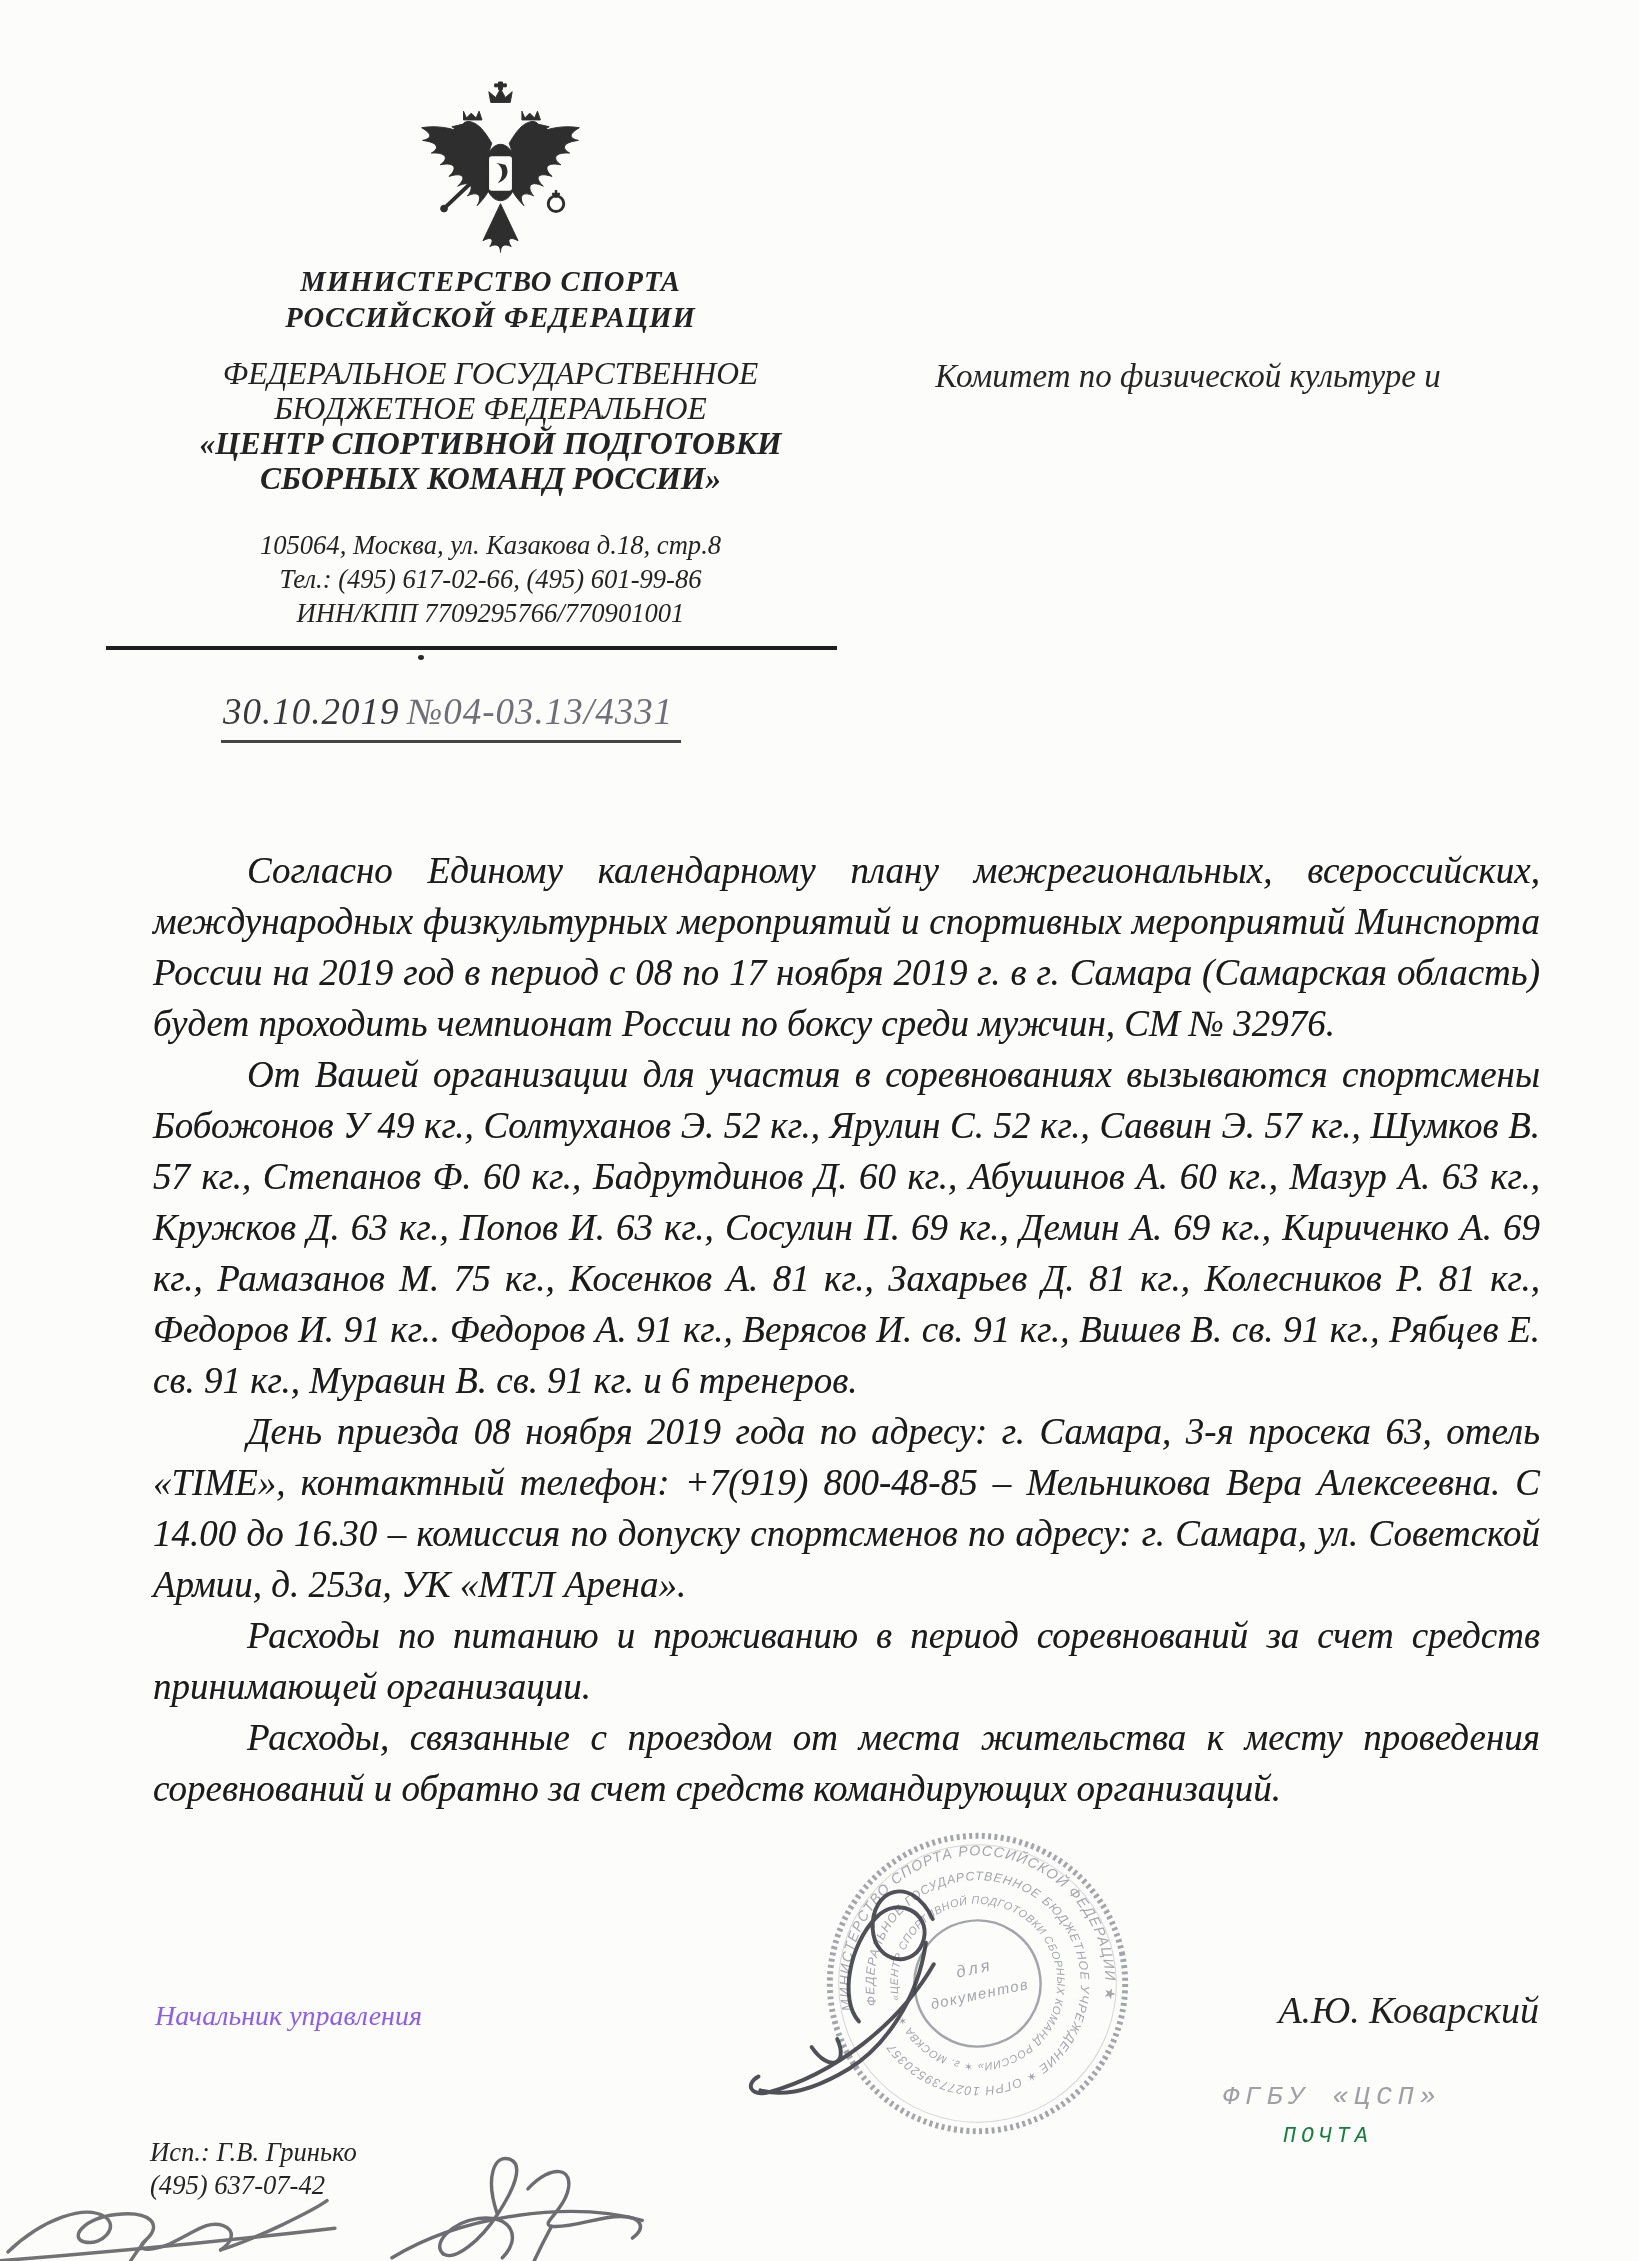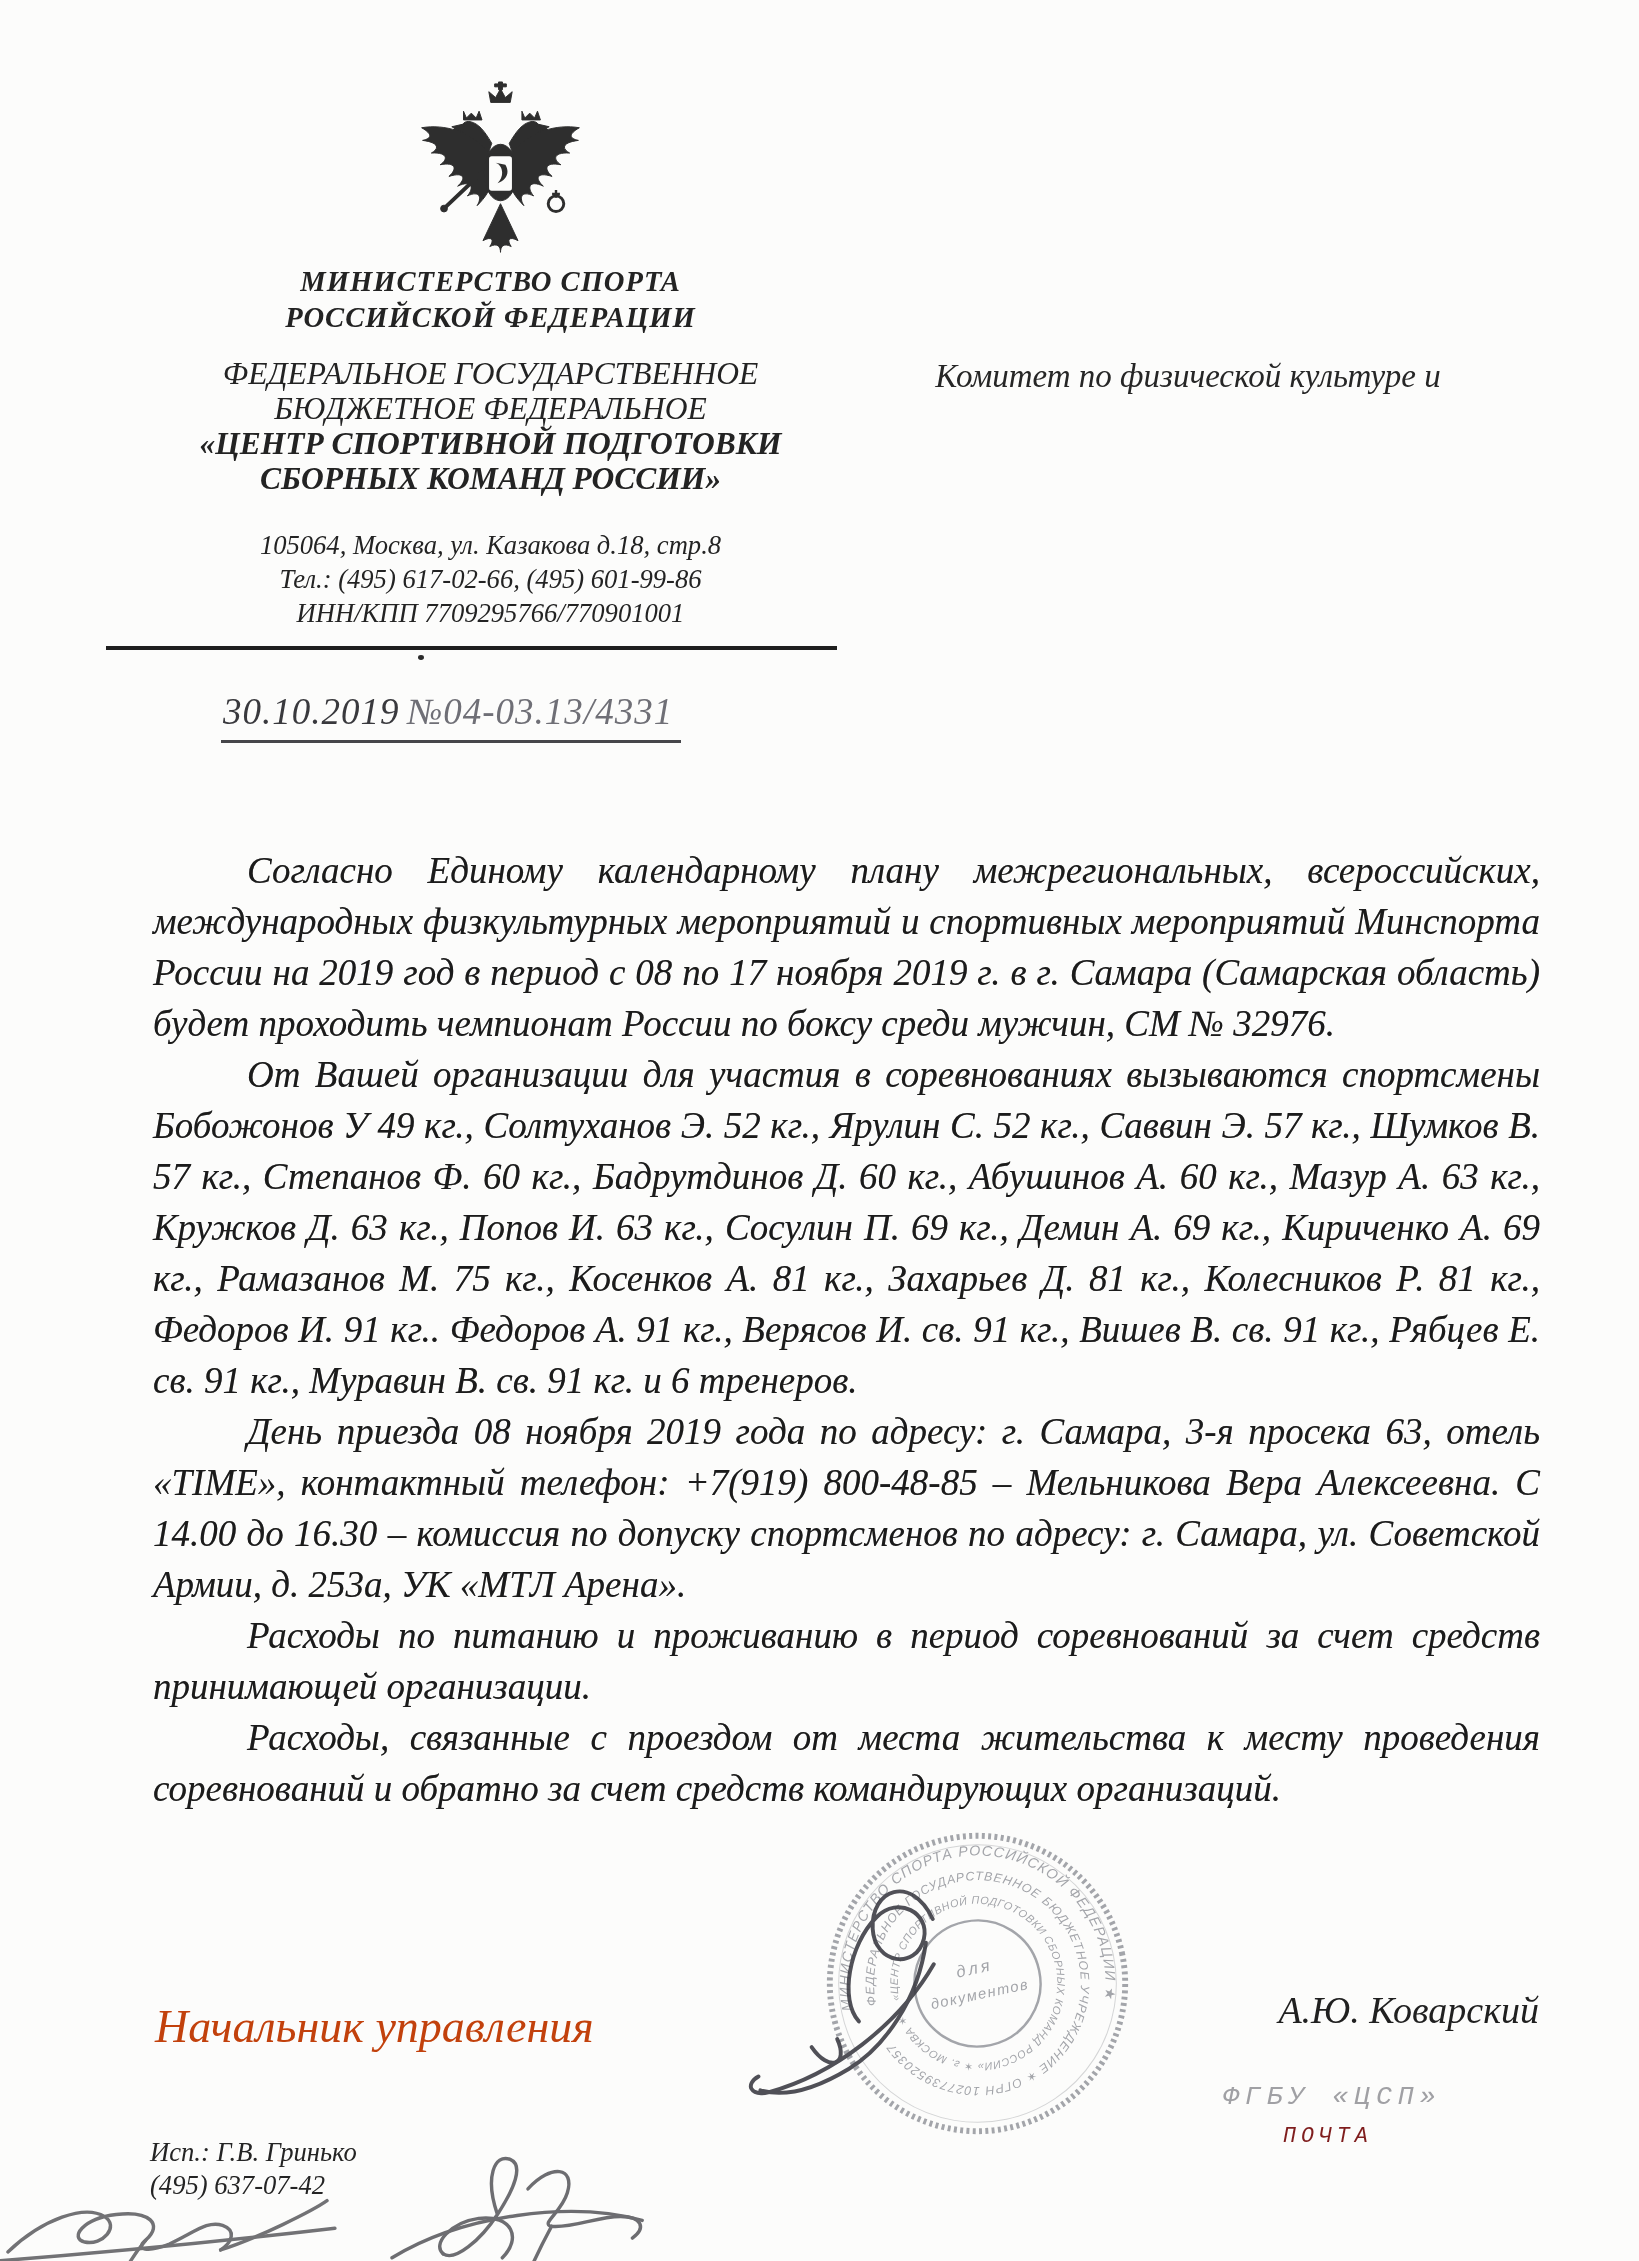--- a/index.html
+++ b/index.html
@@ -22,25 +22,25 @@
   .sep-line { left:106px; top:646px; width:731px; height:3.9px; background:#1f1f1f; }
   .scan-dot { left:418px; top:655px; width:5.9px; height:4.9px; background:#2a2a2a; border-radius:50%; }
   
   .ref { left:221px; top:690px; font-size:37px; letter-spacing:1px; padding:0 7.9px 6.9px 2px; border-bottom:3px solid #46464a; white-space:nowrap; }
   .ref .date { color:#39393d; }
   .ref .num { color:#6f6f76; margin-left:7.9px; }
   
   .body-text { left:153px; top:845px; width:1387px; font-size:37px; line-height:51px; text-align:justify; color:#1b1b1b; text-shadow:0 0 0.4px rgba(20,20,20,0.45); }
   .body-text p { margin:0; text-indent:94px; }
   
-  .sign-pos { left:155px; top:2000px; font-size:46px; color:#c2410c; }
+  .sign-pos { left:155px; top:2000px; font-size:28px; color:#8b5cf6; }
   .sign-name { right:100px; top:1988px; font-size:38px; color:#202020; }
   .stamp-svg { left:818px; top:1824px; width:319px; height:319px; }
   .postal1 { left:1223px; top:2082px; font-family:"Liberation Mono",monospace; font-size:26.6px; letter-spacing:5.9px; color:#a0a0a4; }
-  .postal2 { left:1283px; top:2124px; font-family:"Liberation Mono",monospace; font-size:21.7px; letter-spacing:4.9px; color:#7f1d1d; }
+  .postal2 { left:1283px; top:2124px; font-family:"Liberation Mono",monospace; font-size:21.7px; letter-spacing:4.9px; color:#15803d; }
   .executor { left:150px; top:2136px; font-size:26.6px; line-height:33px; color:#242424; }
   .ink-svg { left:0; top:0; width:1639px; height:2262px; pointer-events:none; }
   .ring-text { font-family:"Liberation Sans","DejaVu Sans",sans-serif; fill:#94969c; }
 </style>
 </head>
 <body>
 
 <div id="page">
 
   <svg class="abs emblem" viewBox="0 0 230 190">

